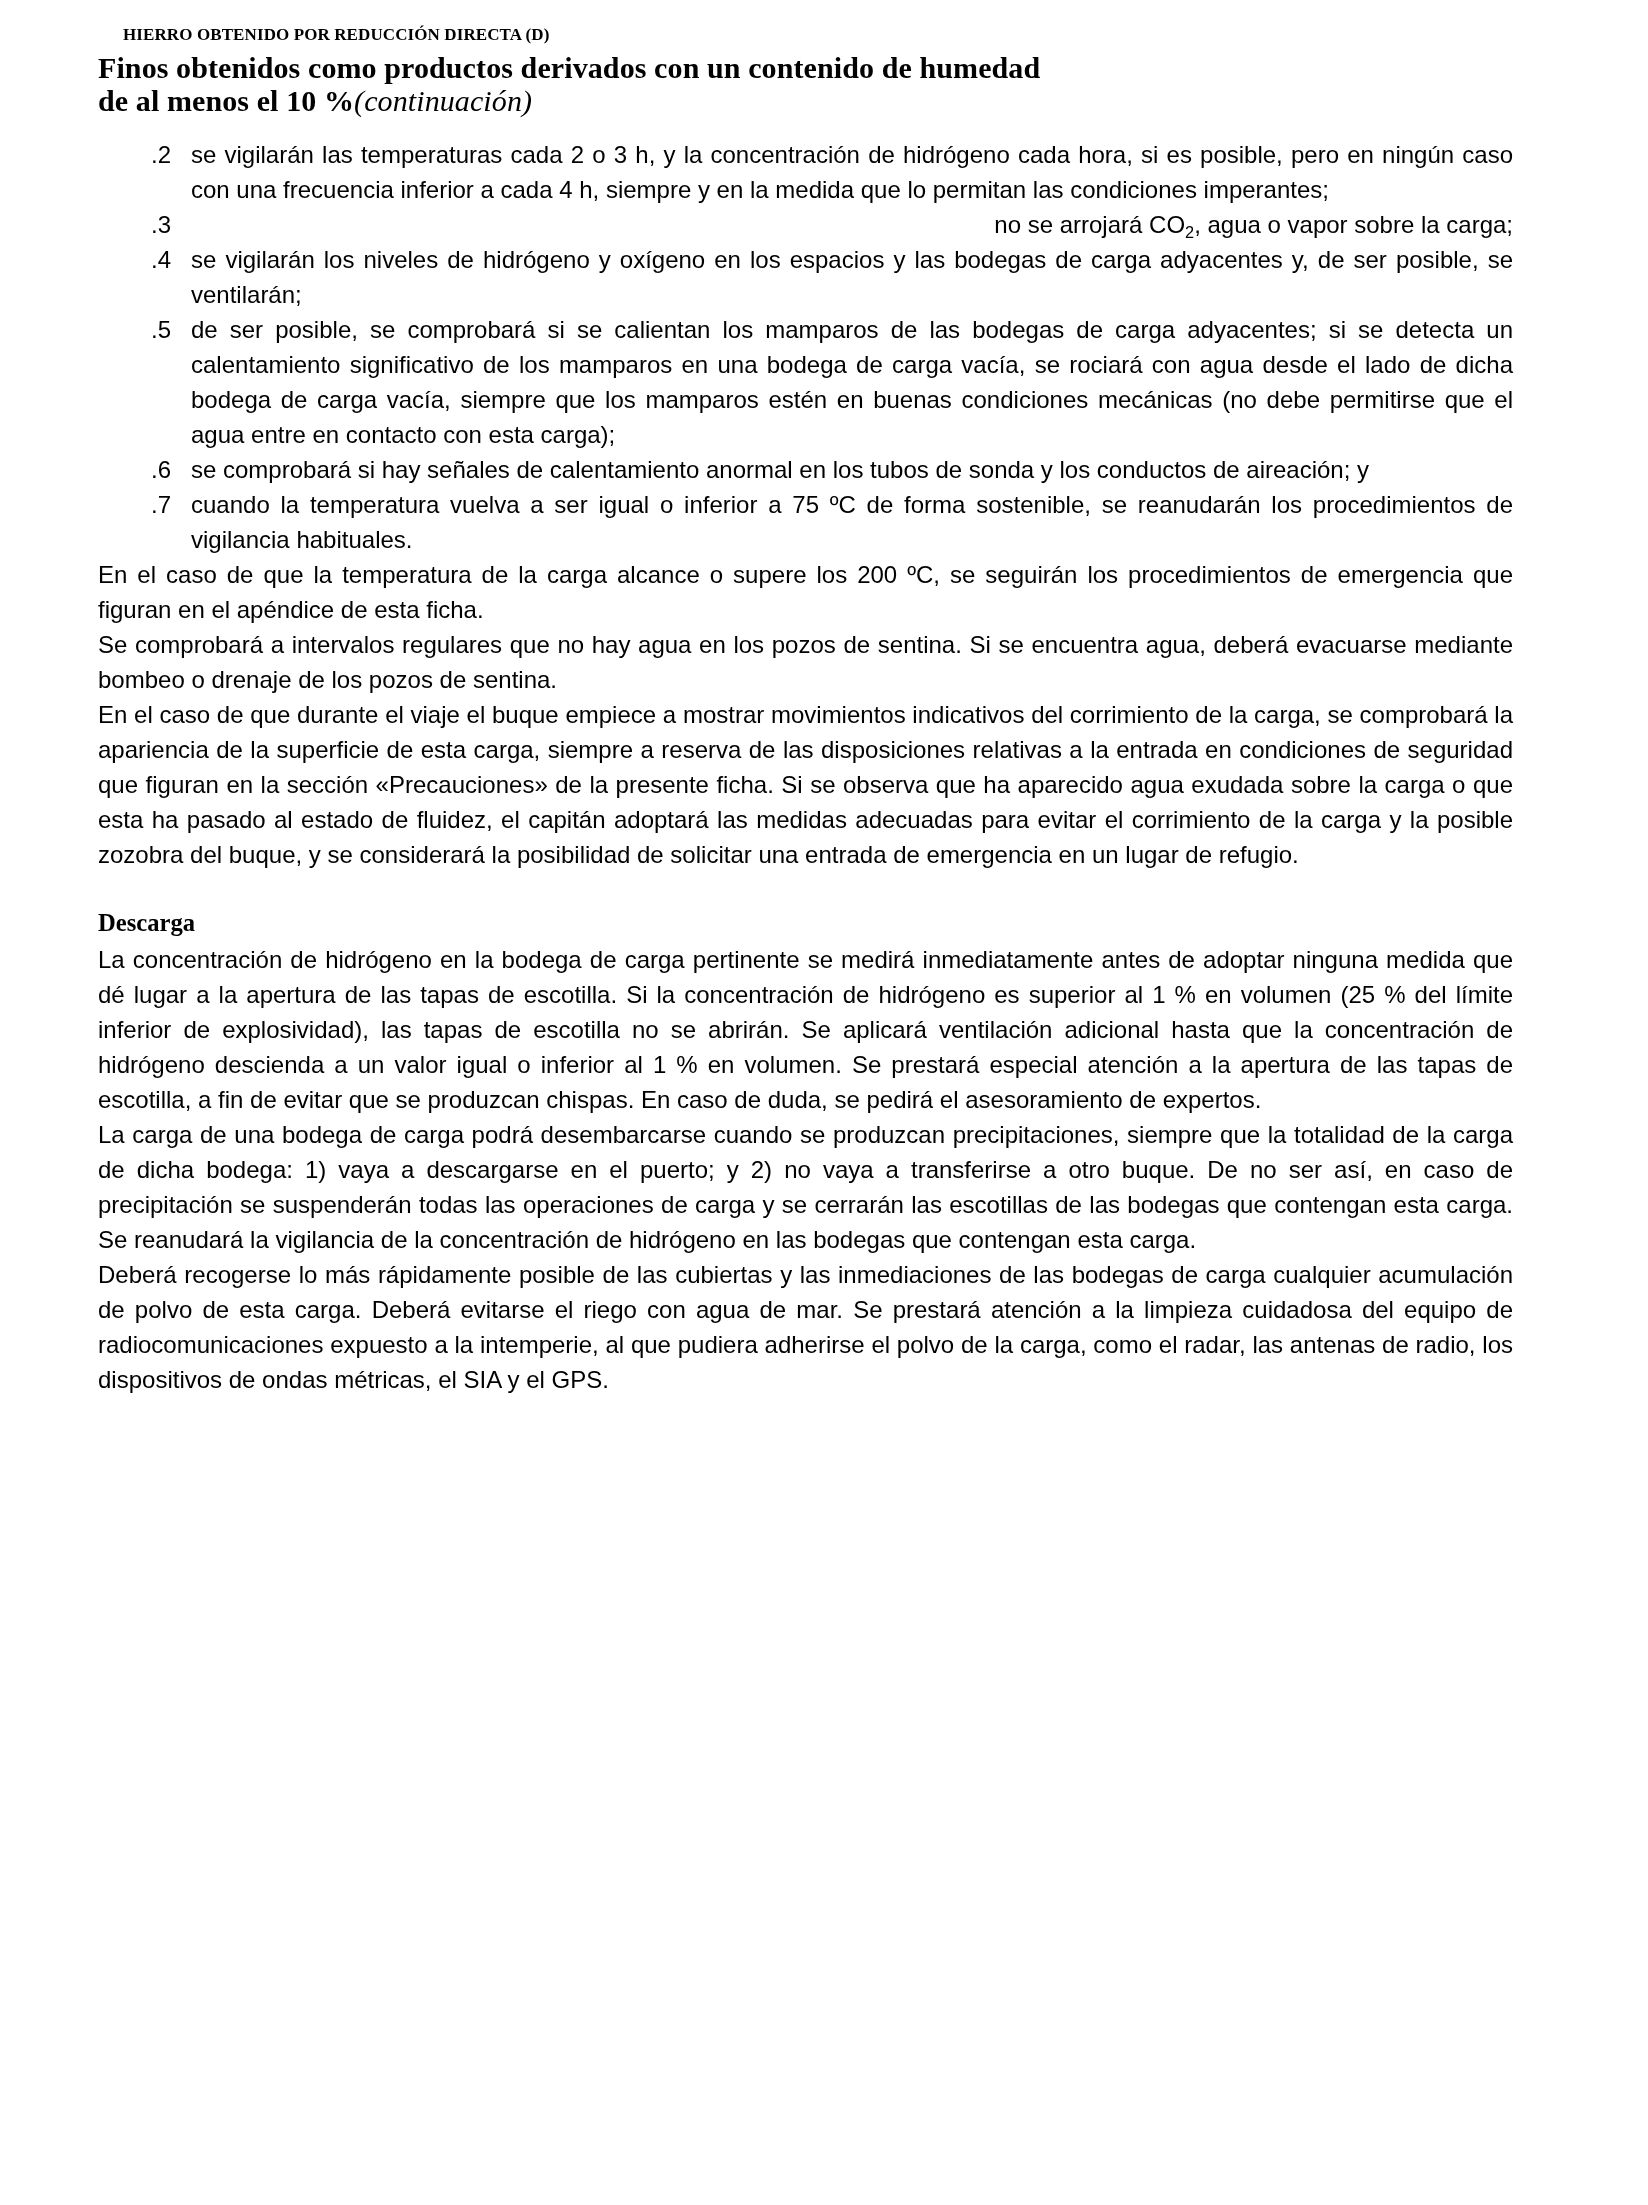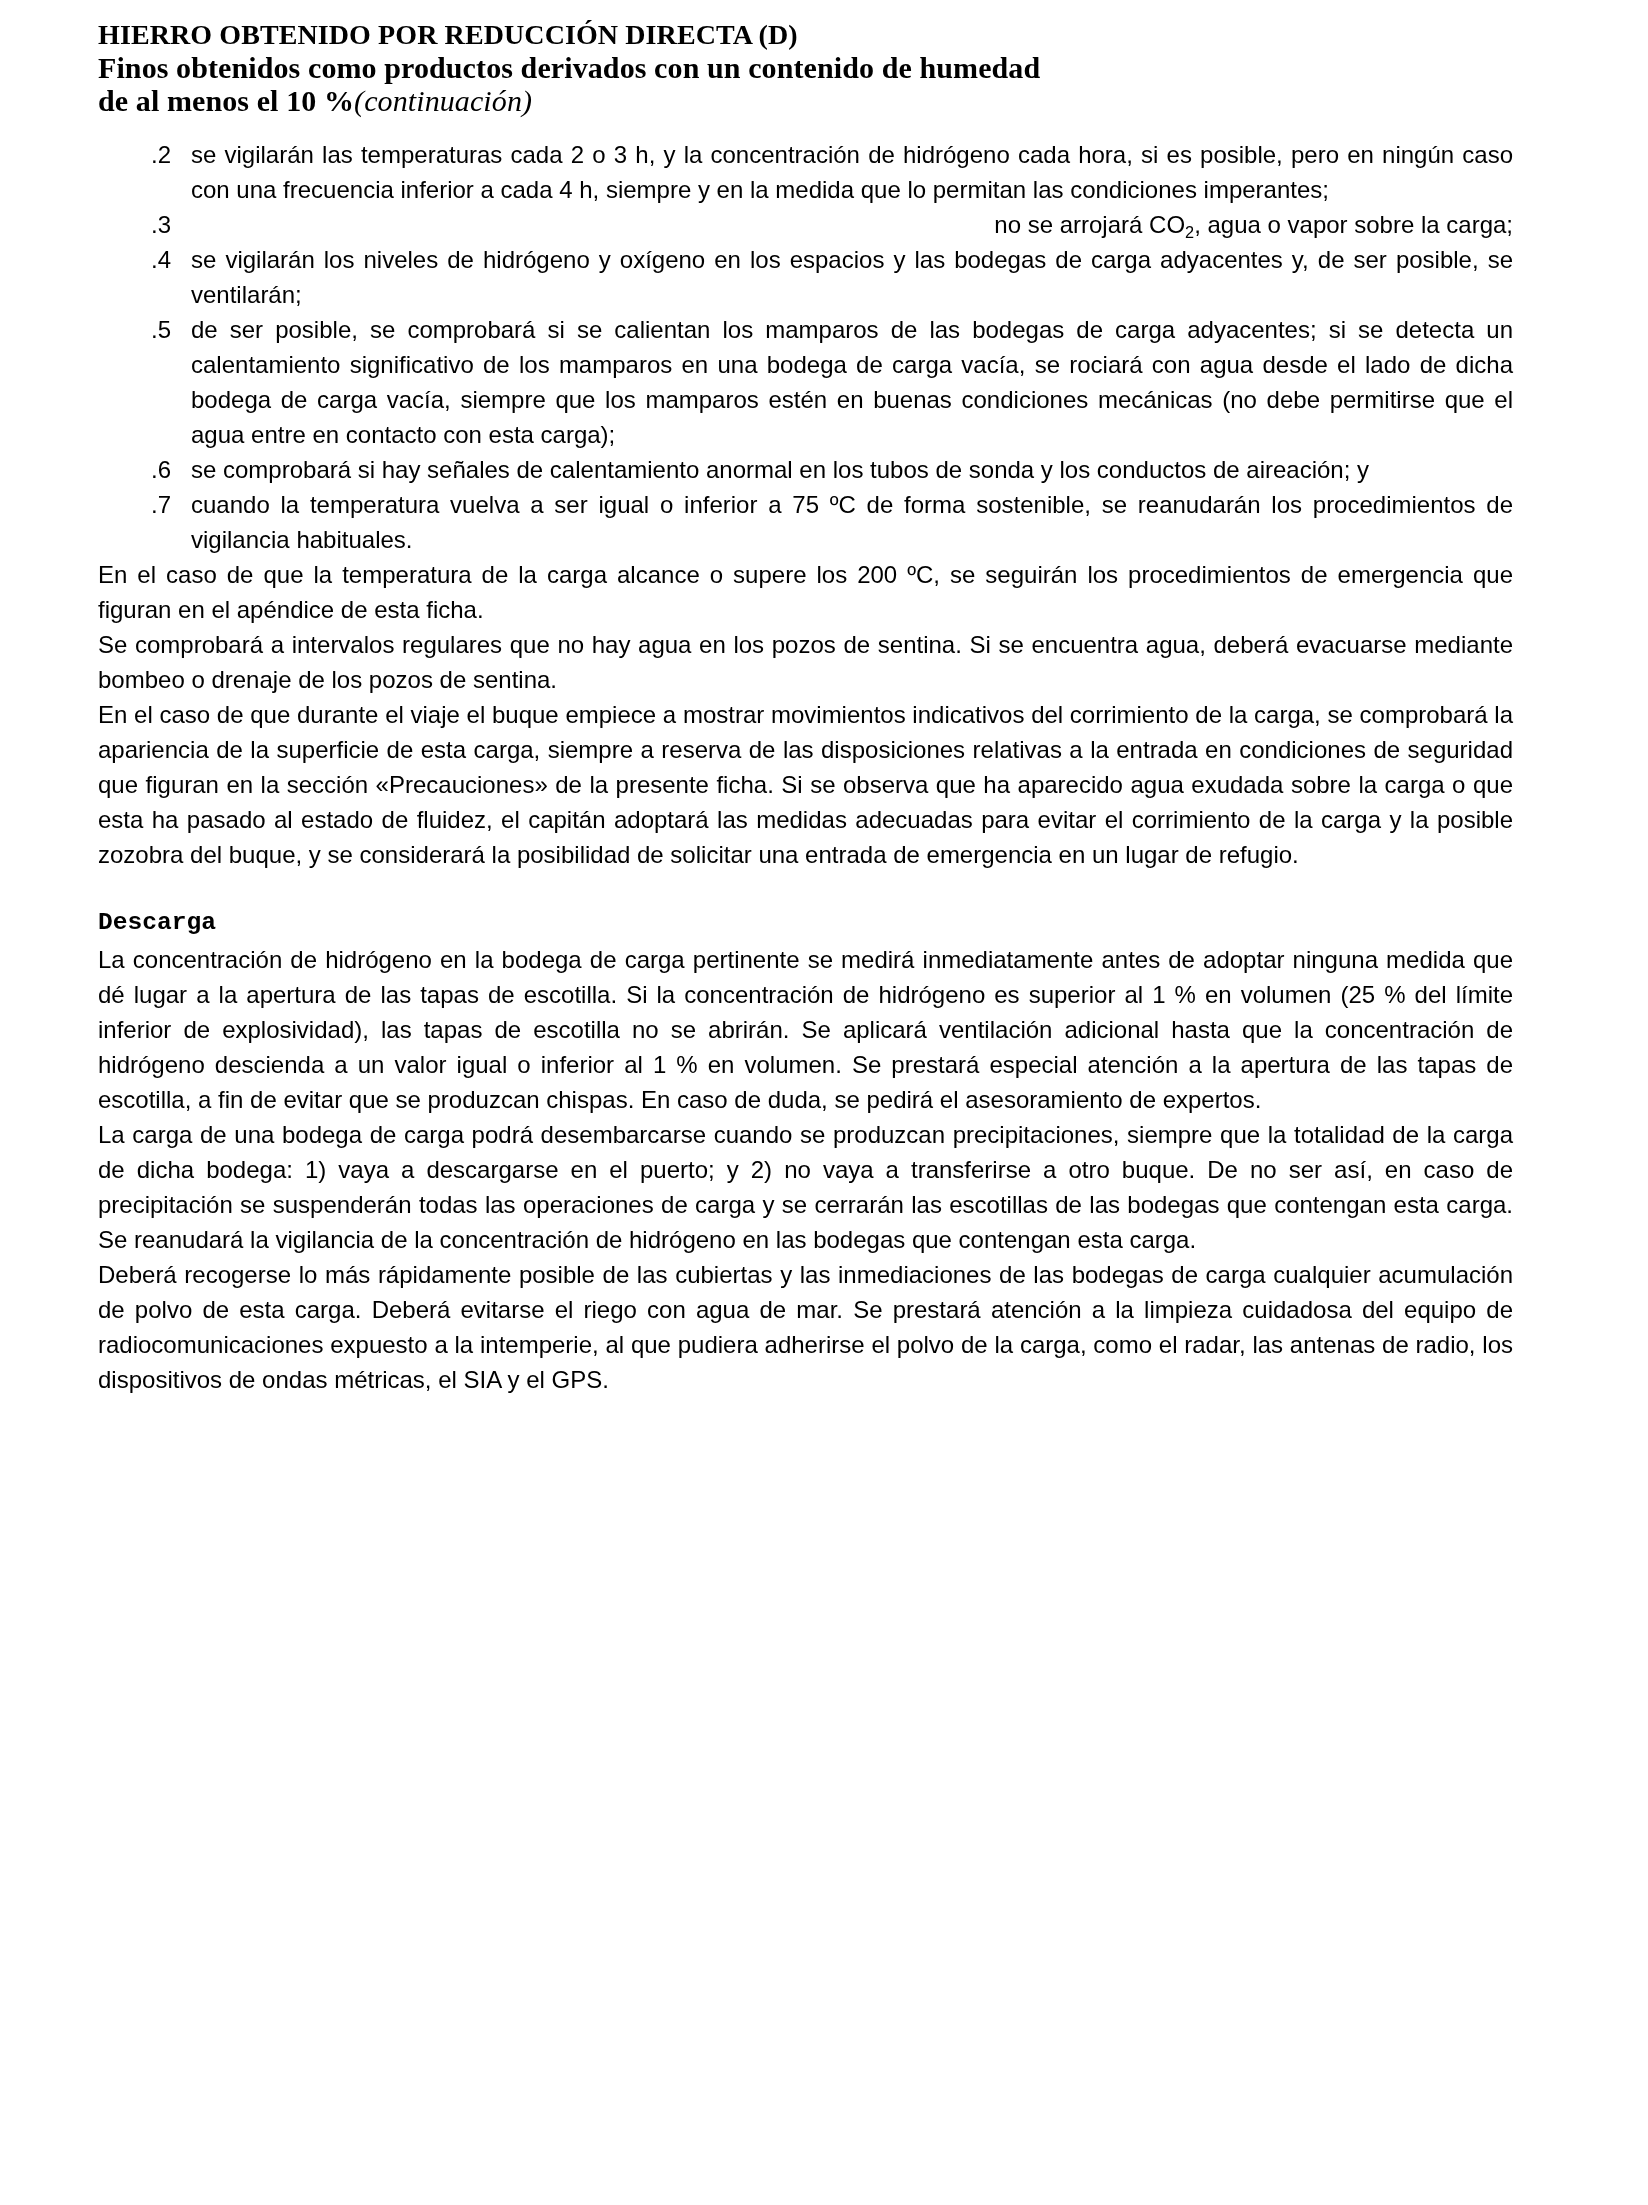--- a/index.html
+++ b/index.html
@@ -26,21 +26,22 @@
   }
   .header-line {
     font-family: "Liberation Serif", serif;
     font-weight: bold;
     font-size: 30px;
     line-height: 33px;
     letter-spacing: 0.1px;
     white-space: nowrap;
   }
   .header-line.title-caps {
-    font-size: 28px;
+    font-size: 17px;
+    margin-left: 25px;
   }
   .header-cont {
     font-style: italic;
     font-weight: normal;
     font-family: "Liberation Serif", serif;
   }
 
   
   .subitem-list {
     margin: 0;
@@ -76,21 +77,21 @@
   .body-par {
     font-size: 24px;
     line-height: 35px;
     text-align: justify;
     text-justify: inter-word;
     margin: 0;
   }
 
   
   .section-heading {
-    font-family: Liberation Mono, monospace;
+    font-family: Liberation Serif, serif;
     font-weight: bold;
     font-size: 24.6px;
     line-height: 35px;
     margin: 33px 0 1.6px 0;
   }
 
   sub {
     font-size: 0.68em;
     line-height: 0;
     vertical-align: -0.28em;

